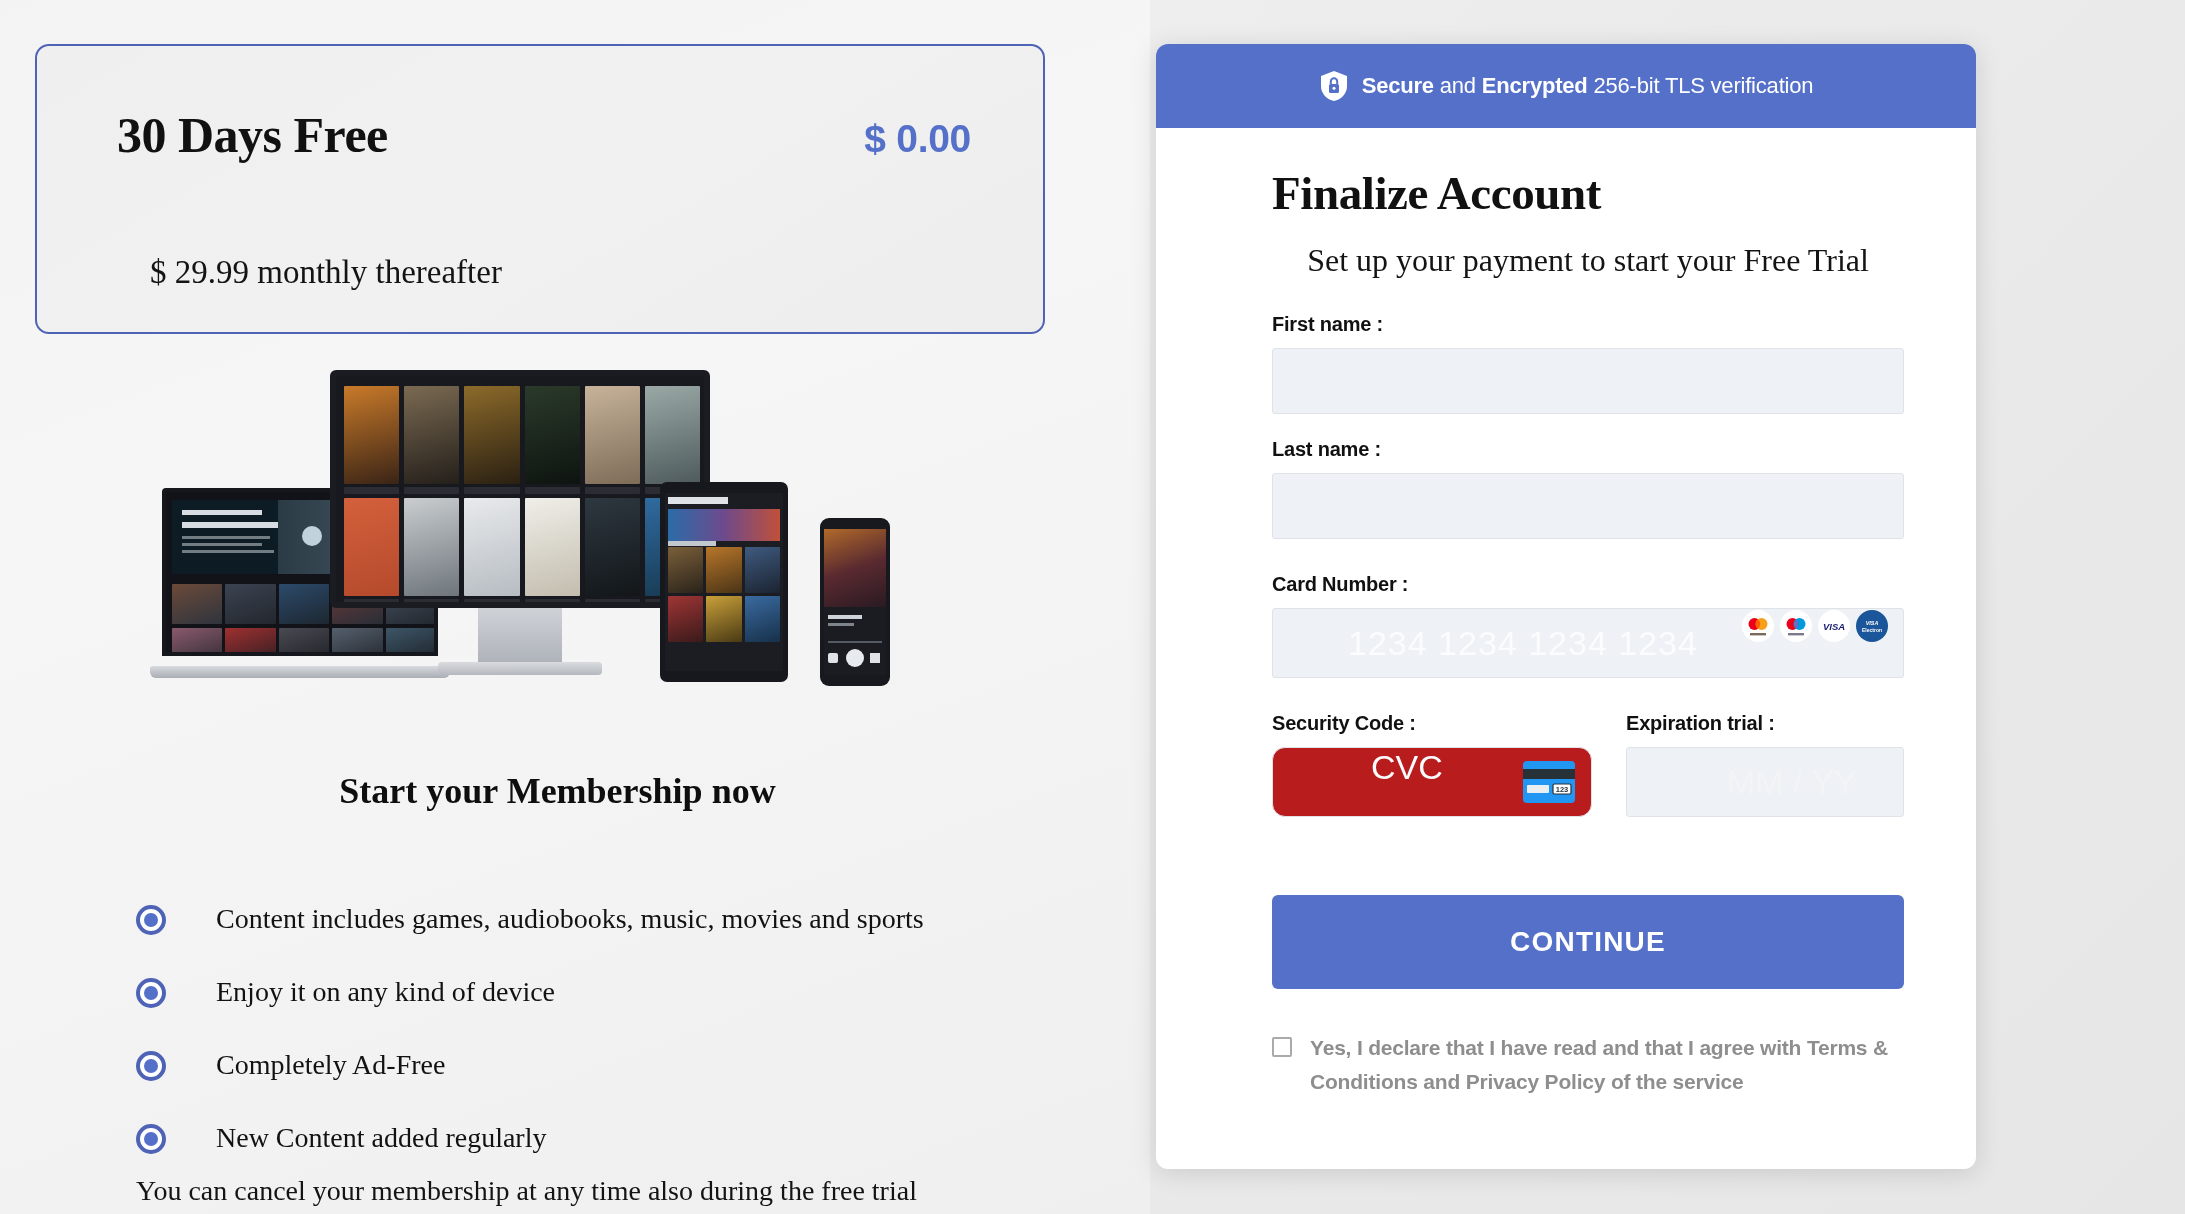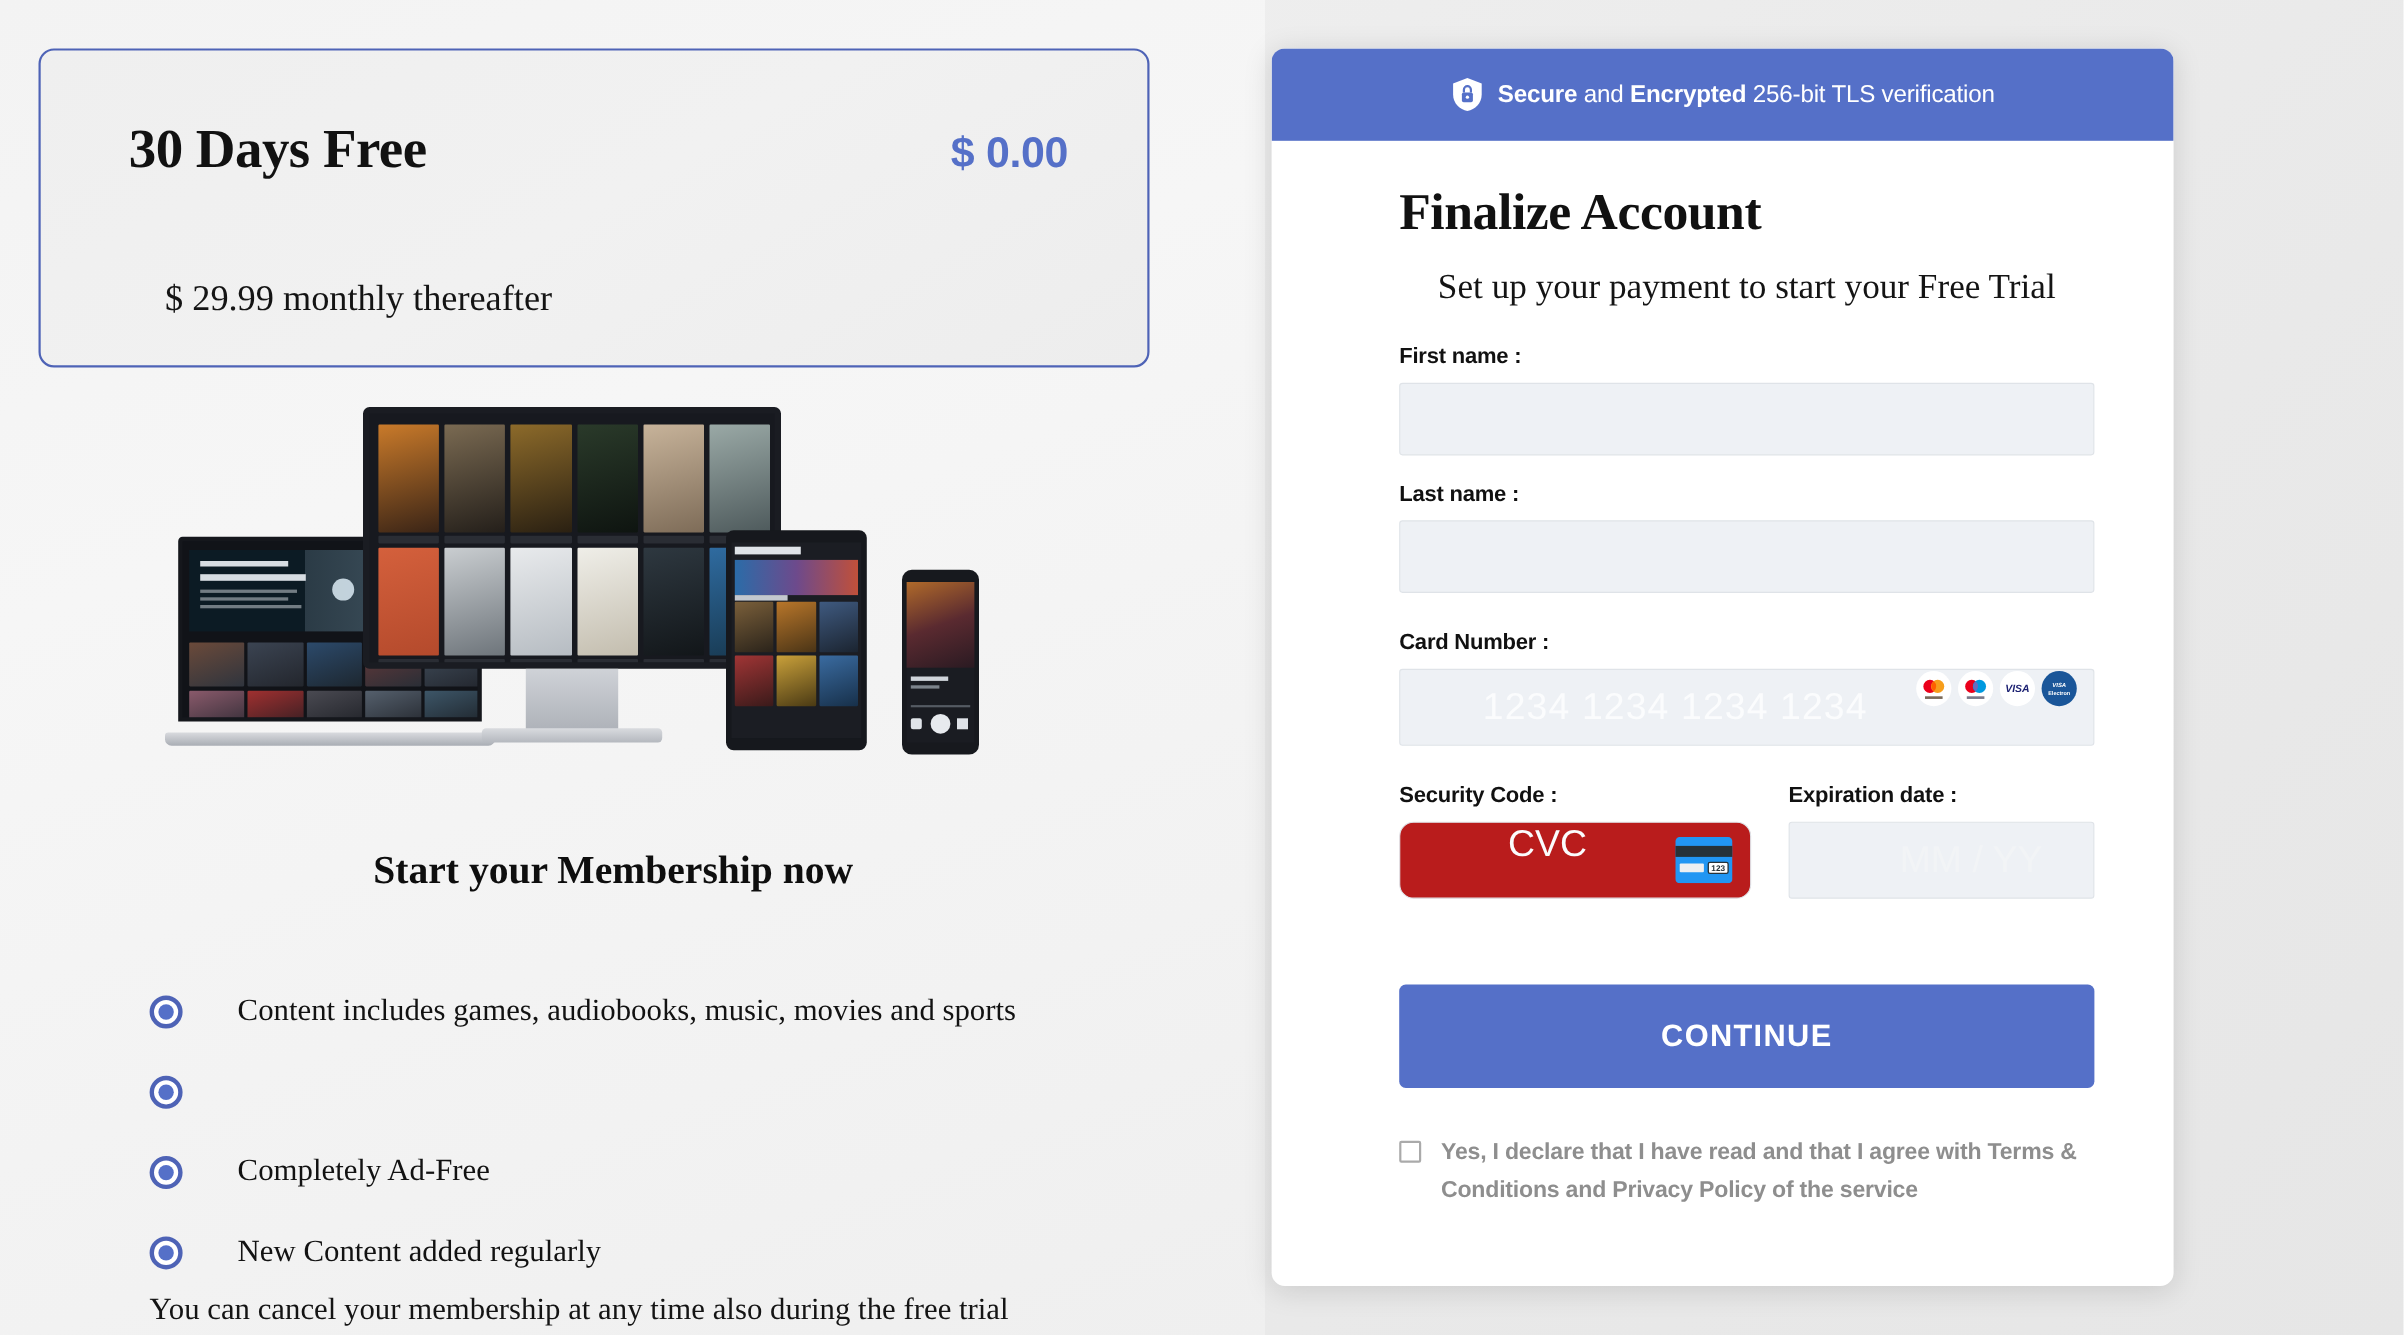--- a/index.html
+++ b/index.html
@@ -458,20 +458,21 @@
 
   <div id="membership-heading">Start your Membership now</div>
 
   <div id="benefits">
     <div class="benefit">
       <span class="radio-dot"></span>
       <span class="benefit-text">Content includes games, audiobooks, music, movies and sports</span>
     </div>
     <div class="benefit">
       <span class="radio-dot"></span>
+      <span class="benefit-text">Enjoy it on any kind of device</span>
     </div>
     <div class="benefit">
       <span class="radio-dot"></span>
       <span class="benefit-text">Completely Ad-Free</span>
     </div>
     <div class="benefit">
       <span class="radio-dot"></span>
       <span class="benefit-text">New Content added regularly</span>
     </div>
   </div>
@@ -559,21 +560,21 @@
           <svg id="cvc-icon" viewBox="0 0 52 42">
             <rect x="0" y="0" width="52" height="42" rx="4" fill="#2196f3"></rect>
             <rect x="0" y="8" width="52" height="10" fill="#263238"></rect>
             <rect x="4" y="24" width="22" height="8" rx="1" fill="#eceff1"></rect>
             <rect x="30" y="23" width="18" height="10" rx="1.5" fill="#fff" stroke="#263238" stroke-width="1.2"></rect>
             <text x="39" y="31" text-anchor="middle" font-family="Liberation Sans, sans-serif" font-size="7.5" font-weight="bold" fill="#263238">123</text>
           </svg>
         </div>
       </div>
       <div id="expiry-col">
-        <span class="field-label">Expiration date :</span>
+        <span class="field-label">Expiration trial :</span>
         <div id="expiry-field">
           <span id="expiry-placeholder">MM / YY</span>
         </div>
       </div>
     </div>
 
     <button id="continue-button">CONTINUE</button>
 
     <div id="terms-row">
       <span id="terms-checkbox"></span>

